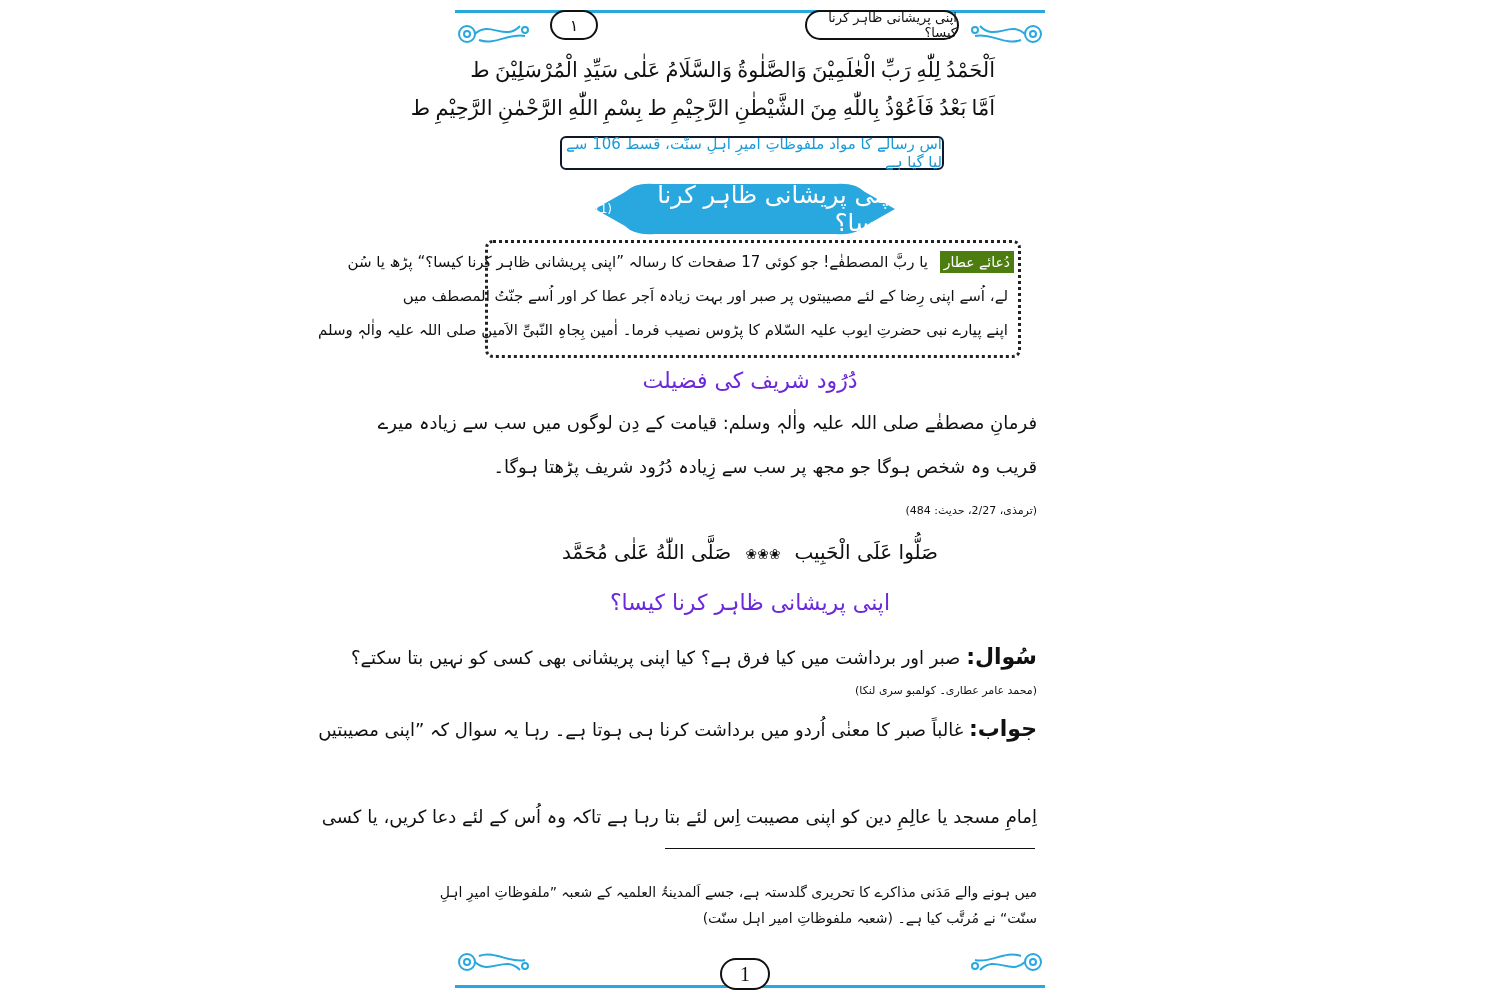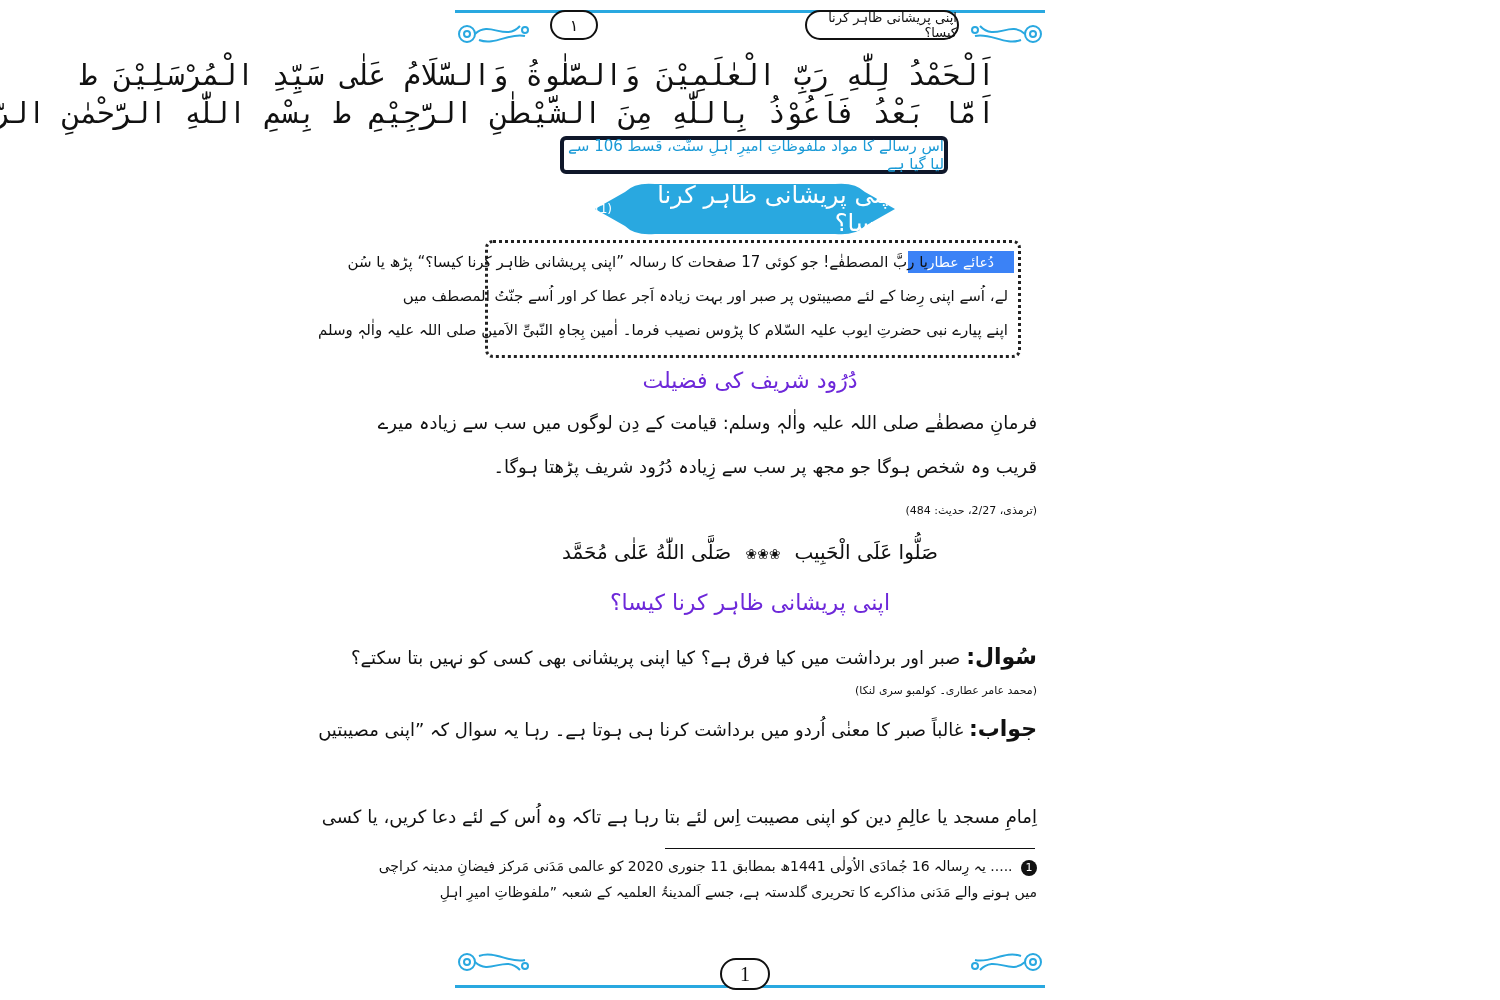--- a/index.html
+++ b/index.html
@@ -5,32 +5,32 @@
   html, body { margin:0; padding:0; }
   body { width:1500px; height:1000px; background:#ffffff; position:relative; overflow:hidden;
     font-family:"DejaVu Sans", sans-serif; color:#111; }
   .page { position:absolute; left:455px; top:0; width:590px; height:1000px; }
   .topline { position:absolute; left:0; top:10px; width:590px; height:3px; background:#29a8e0; }
   .botline { position:absolute; left:0; top:985px; width:590px; height:3px; background:#29a8e0; }
   .orn { position:absolute; width:80px; height:36px; }
   .orn svg { width:100%; height:100%; }
   .pill { position:absolute; border:2px solid #111; border-radius:16px; background:#fff;
     display:flex; align-items:center; justify-content:center; font-size:16px; direction:rtl; }
-  .arabic { position:absolute; left:60px; width:480px; font-family:Liberation Mono, monospace;
-    font-size:29px; direction:rtl; text-align:center; white-space:nowrap; }
-  .srcbox { position:absolute; left:105px; top:136px; width:380px; height:30px; border:4px solid #0f172a;
+  .arabic { position:absolute; left:60px; width:480px; font-family:Liberation Serif, serif;
+    font-size:21px; direction:rtl; text-align:center; white-space:nowrap; }
+  .srcbox { position:absolute; left:105px; top:136px; width:380px; height:30px; border:2px solid #0f172a;
     border-radius:6px; color:#1a9ad6; font-size:15px; display:flex; align-items:center; justify-content:center; direction:rtl; }
   .banner { position:absolute; left:140px; top:180px; width:300px; height:58px; }
   .banner svg { position:absolute; left:0; top:0; width:100%; height:100%; }
   .banner .t { position:absolute; left:0; top:0; width:100%; height:100%; display:flex; align-items:center;
     justify-content:center; color:#fff; font-size:24px; direction:rtl; }
   .dua { position:absolute; left:30px; top:240px; width:530px; height:112px; border:3px dotted #222;
     border-radius:8px; }
-  .dua-tag { position:absolute; right:4px; top:8px; background:#3b82f6; color:#fff; font-size:14px;
-    padding:3px 20px; direction:rtl; }
+  .dua-tag { position:absolute; right:4px; top:8px; background:#4d7c0f; color:#fff; font-size:14px;
+    padding:3px 4px; direction:rtl; }
   .dua-line { position:absolute; right:10px; left:10px; font-size:15px; direction:rtl; text-align:justify; white-space:nowrap; }
   .heading { position:absolute; left:0; width:590px; text-align:center; color:#6d28d9; font-size:22px; direction:rtl; }
   .body-line { position:absolute; left:8px; width:574px; font-size:18px; direction:rtl; text-align:right; white-space:nowrap; }
   .small { font-size:11px; }
   .bold-label { font-weight:bold; font-size:22px; }
   .fnrule { position:absolute; left:210px; top:848px; width:370px; height:1px; background:#111; }
   .fn { position:absolute; left:8px; width:574px; font-size:14px; direction:rtl; text-align:right; white-space:nowrap; }
   .fnnum { display:inline-block; width:16px; height:16px; border-radius:50%; background:#111; color:#fff;
     font-size:11px; text-align:center; line-height:16px; margin-left:4px; }
 </style>
@@ -107,25 +107,22 @@
   </div>
   <div class="body-line small" style="top:684px;">(محمد عامر عطاری۔ کولمبو سری لنکا)</div>
 
   <div class="body-line" style="top:716px;">
     <span class="bold-label">جواب:</span>
     <span>غالباً صبر کا معنٰی اُردو میں برداشت کرنا ہی ہوتا ہے۔ رہا یہ سوال کہ ”اپنی مصیبتیں</span>
   </div>
   <div class="body-line" style="top:806px;">اِمامِ مسجد یا عالِمِ دین کو اپنی مصیبت اِس لئے بتا رہا ہے تاکہ وہ اُس کے لئے دعا کریں، یا کسی</div>
 
   <div class="fnrule"></div>
-  <div class="fn" style="top:858px;">
-    <span class="fnnum">1</span>
-    <span>..... یہ رِسالہ 16 جُمادَی الاُولٰی 1441ھ بمطابق 11 جنوری 2020 کو عالمی مَدَنی مَرکز فیضانِ مدینہ کراچی</span>
-  </div>
   <div class="fn" style="top:884px;">میں ہونے والے مَدَنی مذاکرے کا تحریری گلدستہ ہے، جسے اَلمدینۃُ العلمیہ کے شعبہ ”ملفوظاتِ امیرِ اہلِ</div>
+  <div class="fn" style="top:910px;">سنّت“ نے مُرتَّب کیا ہے۔ (شعبہ ملفوظاتِ امیر اہل سنّت)</div>
 
   <div class="orn" style="left:0;top:948px;transform:scaleY(-1);">
     <svg viewBox="0 0 80 36">
         <g fill="none" stroke="#29a8e0" stroke-width="2">
       <circle cx="12" cy="22" r="8"></circle>
           <circle cx="12" cy="22" r="3"></circle>
       <path d="M20 22 C35 8 50 30 65 14"></path>
           <path d="M24 28 C40 34 55 20 70 24"></path>
       <circle cx="70" cy="18" r="3"></circle>
         </g>

